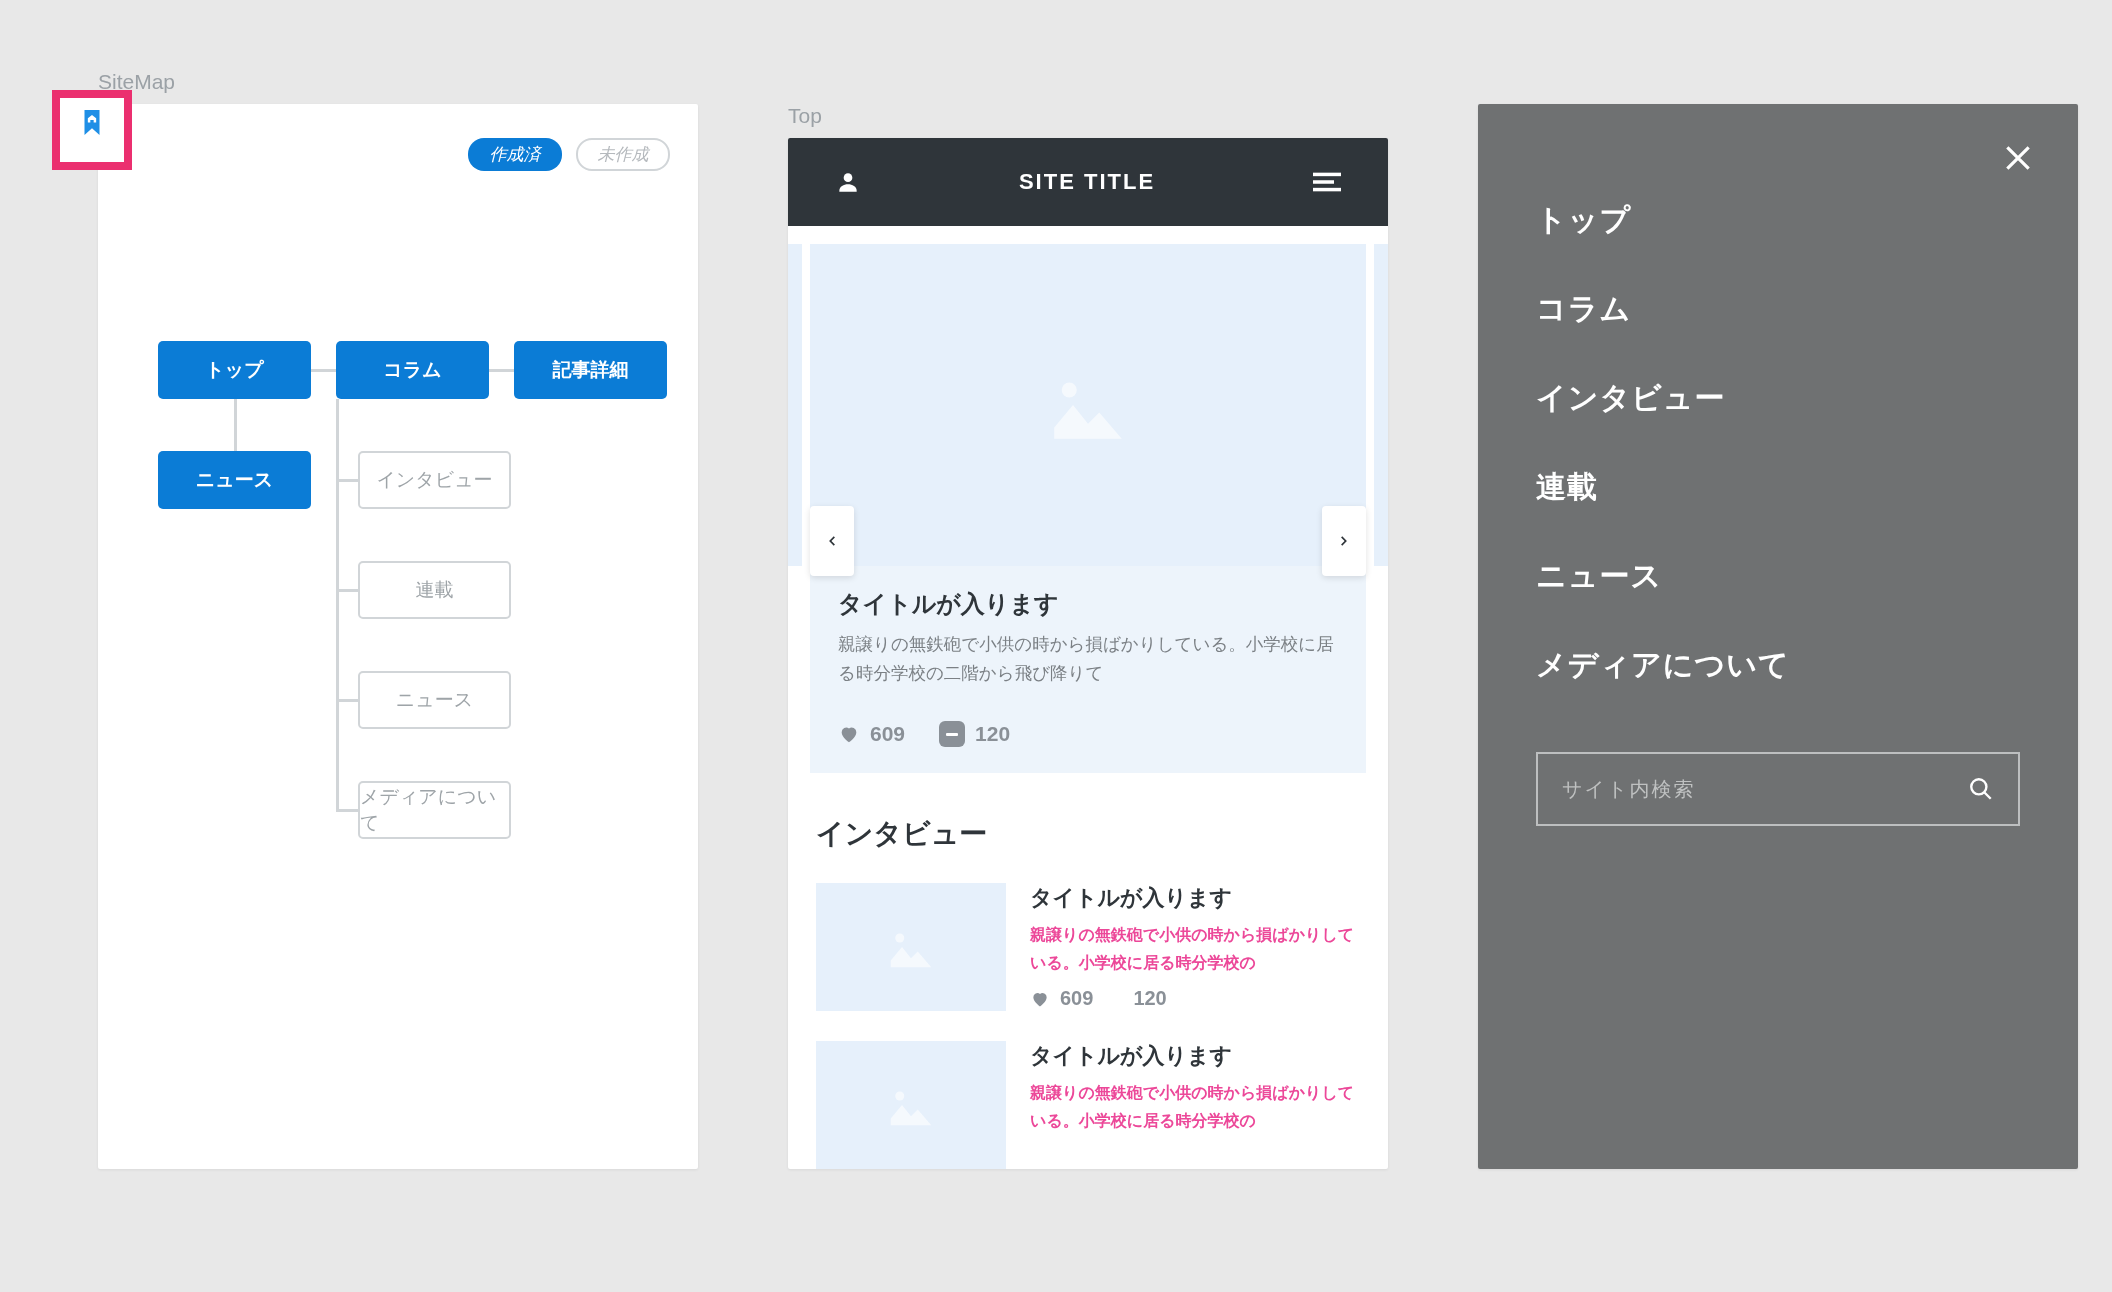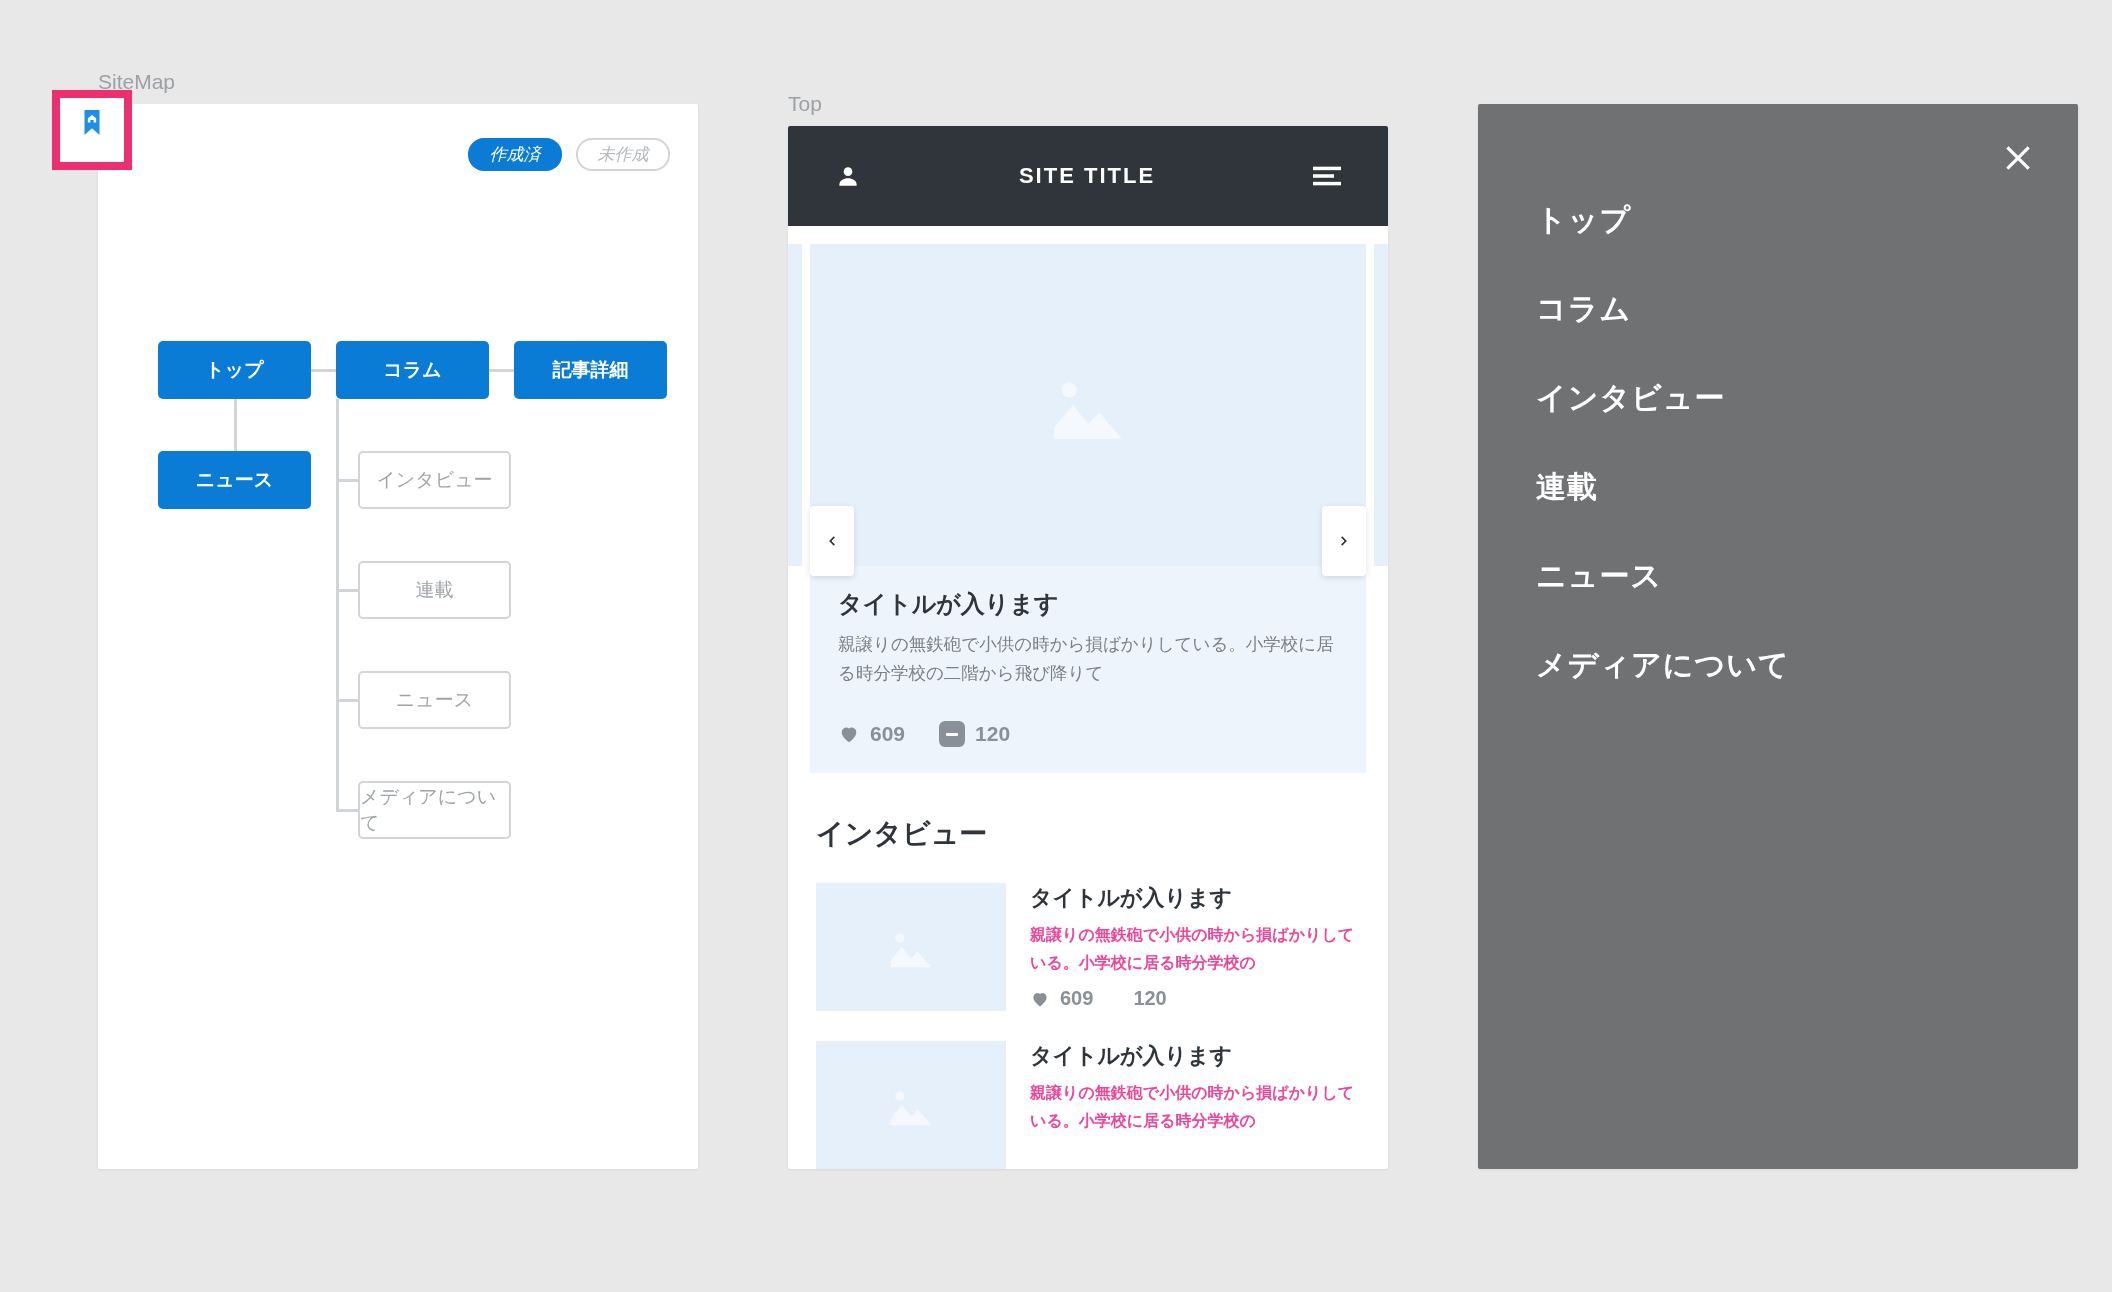--- a/index.html
+++ b/index.html
@@ -53,21 +53,21 @@
   .n-news   { left: 240px; top: 460px; }
   .n-about  { left: 240px; top: 570px; }
 
   
   .phone {
     width: 600px; background: #fff; border-radius: 2px;
     box-shadow: 0 1px 3px rgba(0,0,0,.07);
     overflow: hidden;
   }
   .p-header {
-    background: #2f353a; color: #fff; height: 100px;
+    background: #2f353a; color: #fff; height: 88px;
     display: flex; align-items: center; justify-content: space-between;
     padding: 0 47px;
   }
   .p-header .title { font-size: 22px; font-weight: 800; letter-spacing: 2px; }
   .p-header svg { fill: #fff; }
   .hero-wrap { position: relative; padding: 18px 0 0 0; }
   .hero-img {
     margin: 0 22px; height: 322px; background: #e6f0fb;
     display: flex; align-items: center; justify-content: center;
   }
@@ -269,16 +269,23 @@
           </svg>
       </div>
       <ul class="menu-list">
         <li>トップ</li>
         <li>コラム</li>
         <li>インタビュー</li>
         <li>連載</li>
         <li>ニュース</li>
         <li>メディアについて</li>
       </ul>
+      <div class="search-box">
+        <input placeholder="サイト内検索" style="">
+        <svg width="26" height="26" viewBox="0 0 24 24" fill="none" stroke="#fff" stroke-width="2.2">
+            <circle cx="10" cy="10" r="7"></circle>
+            <path d="M21 21l-6-6"></path>
+          </svg>
+      </div>
     </div>
   </div>
 
 </div>
 
 </body></html>

